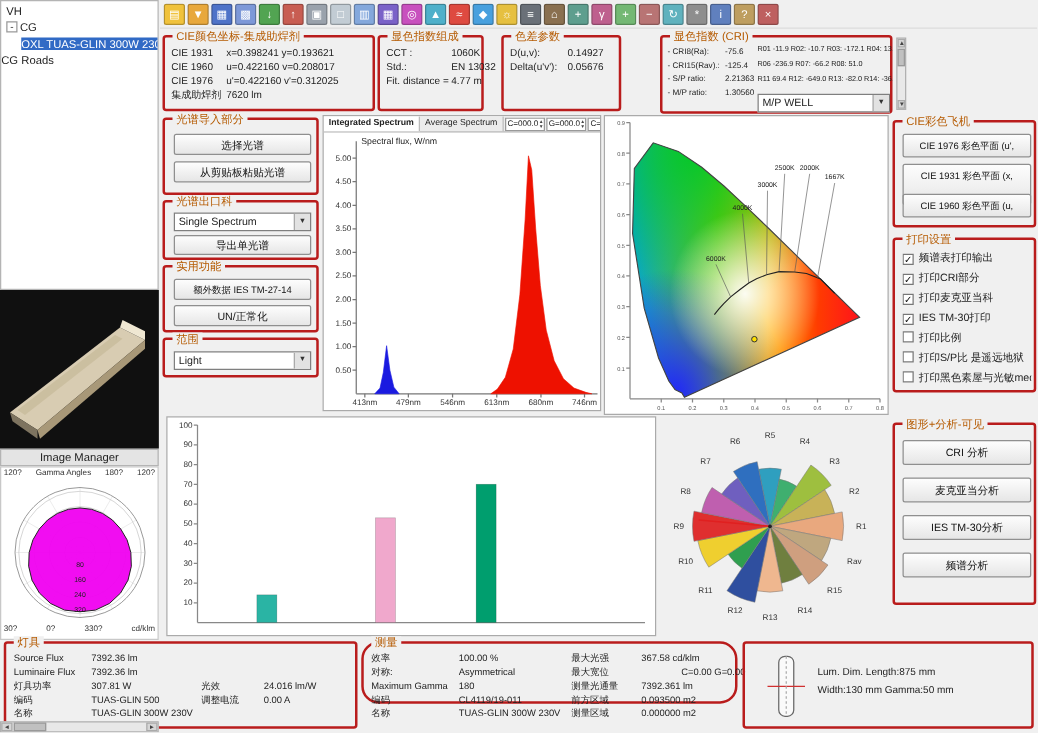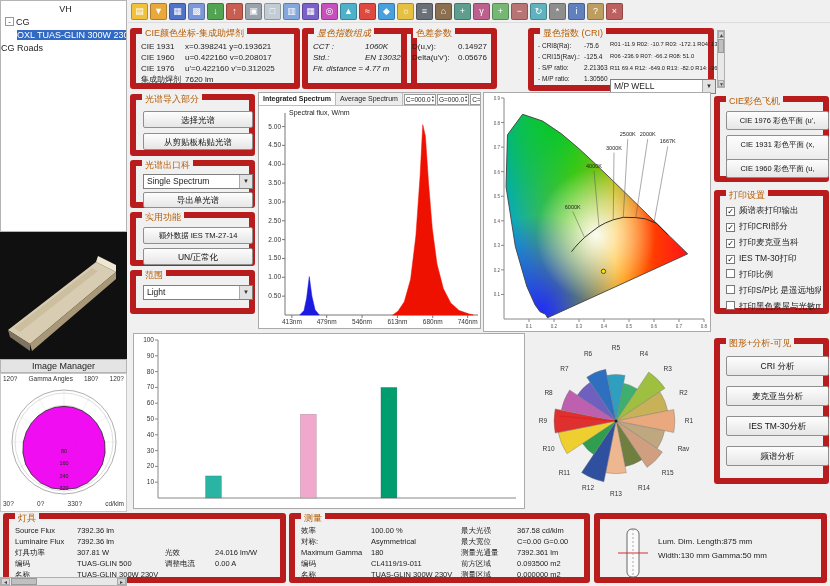--- a/index.html
+++ b/index.html
@@ -11,21 +11,21 @@
 .toolbar{position:absolute;left:128px;top:0;width:702px;height:23px;display:flex;align-items:center;gap:2px;padding-left:3px;border-bottom:1px solid #dcdcdc;}
 .ticon{width:17px;height:17px;border-radius:2px;display:flex;align-items:center;justify-content:center;color:#fff;font-size:9px;border:1px solid rgba(0,0,0,.25);flex:0 0 17px;}
 .tree{position:absolute;left:0;top:0;width:127px;height:232px;background:#fff;border:1px solid #b4b4b4;overflow:hidden;padding-top:2px;}
 .trow{height:13px;line-height:13px;white-space:nowrap;font-size:9px;overflow:hidden;}
 .trow .exp{display:inline-block;width:9px;height:9px;border:1px solid #999;text-align:center;line-height:7px;font-size:8px;margin-right:2px;background:#fff;color:#333;vertical-align:1px;}
 .trow.sel .lbl{background:#316ac5;color:#fff;}
 .imgbox{position:absolute;left:0;top:232px;width:127px;height:127px;background:#101010;overflow:hidden;}
 .imglabel{position:absolute;left:0;top:359px;width:127px;height:14px;background:#e4e4e4;text-align:center;line-height:13px;border:1px solid #b4b4b4;font-size:9px;}
 .polarbox{position:absolute;left:0;top:373px;width:127px;height:139px;background:#fff;border:1px solid #c8c8c8;}
 .prow{display:flex;justify-content:space-between;font-size:6.5px;padding:0 2px;height:10px;line-height:10px;color:#333;white-space:nowrap;}
-.group{position:absolute;border:6px solid #b91c1c;border-radius:3px;}
+.group{position:absolute;border:2px solid #b91c1c;border-radius:3px;}
 .gtitle{position:absolute;top:-6px;left:6px;background:#f0f0f0;padding:0 3px;color:#b55a00;font-size:9px;line-height:10px;white-space:nowrap;}
 .btn{position:absolute;background:linear-gradient(#fdfdfd,#e6e6e6);border:1px solid #8f8f8f;border-radius:2px;font-size:8.5px;text-align:center;overflow:hidden;white-space:nowrap;color:#111;}
 .select{background:#fff;border:1px solid #7f7f7f;font-size:8.5px;position:relative;text-align:left;padding:0 14px 0 3px;height:15px;line-height:13px;overflow:hidden;white-space:nowrap;}
 .select .arr{position:absolute;right:0;top:0;width:13px;height:100%;background:#e2e2e2;border-left:1px solid #aaa;text-align:center;font-size:6px;line-height:13px;color:#333;}
 .kv{position:absolute;font-size:8px;}
 .kvrow{display:flex;height:11px;line-height:11px;white-space:nowrap;}
 .kvc{overflow:hidden;white-space:nowrap;}
 .rrow{font-size:5.8px;line-height:12px;white-space:nowrap;color:#222;}
 .chk{height:16px;line-height:16px;white-space:nowrap;overflow:hidden;font-size:8.5px;}
 .cb{display:inline-block;width:9px;height:9px;border:1px solid #777;background:#fff;margin:0 4px 0 0;font-size:8px;line-height:8px;text-align:center;vertical-align:-1px;color:#111;}
@@ -70,21 +70,21 @@
       <div class="ticon" style="background: rgb(116, 184, 116);">+</div>
       <div class="ticon" style="background: rgb(184, 116, 116);">−</div>
       <div class="ticon" style="background: rgb(96, 178, 190);">↻</div>
       <div class="ticon" style="background: rgb(142, 142, 142);">*</div>
       <div class="ticon" style="background: rgb(96, 128, 190);">i</div>
       <div class="ticon" style="background: rgb(190, 158, 96);">?</div>
       <div class="ticon" style="background: rgb(190, 96, 96);">×</div>
     </div>
 
   <div class="tree" id="tree">
-      <div class="trow" style="padding-left: 4px; text-align: center;"><span class="lbl">VH</span></div>
+      <div class="trow" style="padding-left: 4px;"><span class="lbl">VH</span></div>
       <div class="trow" style="padding-left: 4px;"><span class="exp">-</span><span class="lbl">CG</span></div>
       <div class="trow sel" style="padding-left: 16px;"><span class="lbl">OXL TUAS-GLIN 300W 230V TUAS</span></div>
       <div class="trow" style=""><span class="lbl">CG Roads</span></div>
     </div>
 
   <div class="imgbox">
     <svg width="127" height="127">
       <rect width="127" height="127" fill="#101010"></rect>
       <polygon points="8,98 96,30 116,40 30,112" fill="#d8ccb2"></polygon>
       <polygon points="96,30 116,40 116,33 98,24" fill="#efe7d2"></polygon>
@@ -154,21 +154,21 @@
         <div class="kvrow">
           <span class="kvc" style="flex: 0 0 44px; width: 44px;">CIE 1976</span>
           <span class="kvc" style="flex: 0 0 116px; width: 116px;">u'=0.422160 v'=0.312025</span>
         </div>
         <div class="kvrow">
           <span class="kvc" style="flex: 0 0 44px; width: 44px;">集成助焊剂</span>
           <span class="kvc" style="flex: 0 0 116px; width: 116px;">7620 lm</span>
         </div>
       </div>
   </div>
-  <div class="group" style="left:302px;top:28px;width:115px;height:61px;font-style:italic;">
+  <div class="group" style="left:302px;top:28px;width:85px;height:61px;">
     <span class="gtitle">显色指数组成</span>
     <div class="kv" id="cct-kv" style="left:5px;top:7px;right:2px;">
         <div class="kvrow">
           <span class="kvc" style="flex: 0 0 52px; width: 52px;">CCT :</span>
           <span class="kvc" style="flex: 0 0 36px; width: 36px;">1060K</span>
         </div>
         <div class="kvrow">
           <span class="kvc" style="flex: 0 0 52px; width: 52px;">Std.:</span>
           <span class="kvc" style="flex: 0 0 36px; width: 36px;">EN 13032 4 2015</span>
         </div>
@@ -238,21 +238,21 @@
       <span>Single Spectrum</span>
       <span class="arr">▼</span>
     </div>
     <div class="btn" style="left:7px;top:26px;width:110px;height:16px;line-height:15px;">导出单光谱</div>
   </div>
   <div class="group" style="left:130px;top:212px;width:125px;height:54px;">
     <span class="gtitle">实用功能</span>
     <div class="btn" style="left:7px;top:9px;width:110px;height:17px;line-height:16px;font-size:7.5px;">额外数据 IES TM-27-14</div>
     <div class="btn" style="left:7px;top:30px;width:110px;height:17px;line-height:16px;">UN/正常化</div>
   </div>
-  <div class="group" style="left:130px;top:270px;width:125px;height:44px;">
+  <div class="group" style="left:130px;top:270px;width:125px;height:32px;">
     <span class="gtitle">范围</span>
     <div class="select" style="position:absolute;left:7px;top:9px;width:110px;">
       <span>Light</span>
       <span class="arr">▼</span>
     </div>
   </div>
 
   <div class="panel-white" style="left:258px;top:92px;width:223px;height:237px;">
     <div class="spec-head">
       <div class="tab active">Integrated Spectrum</div>
@@ -518,34 +518,34 @@
           <span class="kvc" style="flex: 0 0 70px; width: 70px;">0.00 A</span>
         </div>
         <div class="kvrow">
           <span class="kvc" style="flex: 0 0 62px; width: 62px;">名称</span>
           <span class="kvc" style="flex: 0 0 88px; width: 88px;">TUAS-GLIN 300W 230V</span>
           <span class="kvc" style="flex: 0 0 50px; width: 50px;"></span>
           <span class="kvc" style="flex: 0 0 70px; width: 70px;"></span>
         </div>
       </div>
   </div>
-  <div class="group" style="left:289px;top:513px;width:301px;height:70px;">
+  <div class="group" style="left:289px;top:513px;width:301px;height:50px;border-radius:14px;">
     <span class="gtitle">测量</span>
     <div class="kv" id="meas-kv" style="left:6px;top:6px;right:2px;font-size:7.5px;">
         <div class="kvrow">
           <span class="kvc" style="flex: 0 0 70px; width: 70px;">效率</span>
           <span class="kvc" style="flex: 0 0 90px; width: 90px;">100.00 %</span>
           <span class="kvc" style="flex: 0 0 56px; width: 56px;">最大光强</span>
           <span class="kvc" style="flex: 0 0 74px; width: 74px;">367.58 cd/klm</span>
         </div>
         <div class="kvrow">
           <span class="kvc" style="flex: 0 0 70px; width: 70px;">对称:</span>
           <span class="kvc" style="flex: 0 0 90px; width: 90px;">Asymmetrical</span>
           <span class="kvc" style="flex: 0 0 56px; width: 56px;">最大宽位</span>
-          <span class="kvc" style="flex: 0 0 74px; width: 74px;">C=0.00 G=0.00</span>
+          <span class="kvc" style="flex: 0 0 74px; width: 74px; margin-left: 32px;">C=0.00 G=0.00</span>
         </div>
         <div class="kvrow">
           <span class="kvc" style="flex: 0 0 70px; width: 70px;">Maximum Gamma</span>
           <span class="kvc" style="flex: 0 0 90px; width: 90px;">180</span>
           <span class="kvc" style="flex: 0 0 56px; width: 56px;">测量光通量</span>
           <span class="kvc" style="flex: 0 0 74px; width: 74px;">7392.361 lm</span>
         </div>
         <div class="kvrow">
           <span class="kvc" style="flex: 0 0 70px; width: 70px;">编码</span>
           <span class="kvc" style="flex: 0 0 90px; width: 90px;">CL4119/19-011</span>

